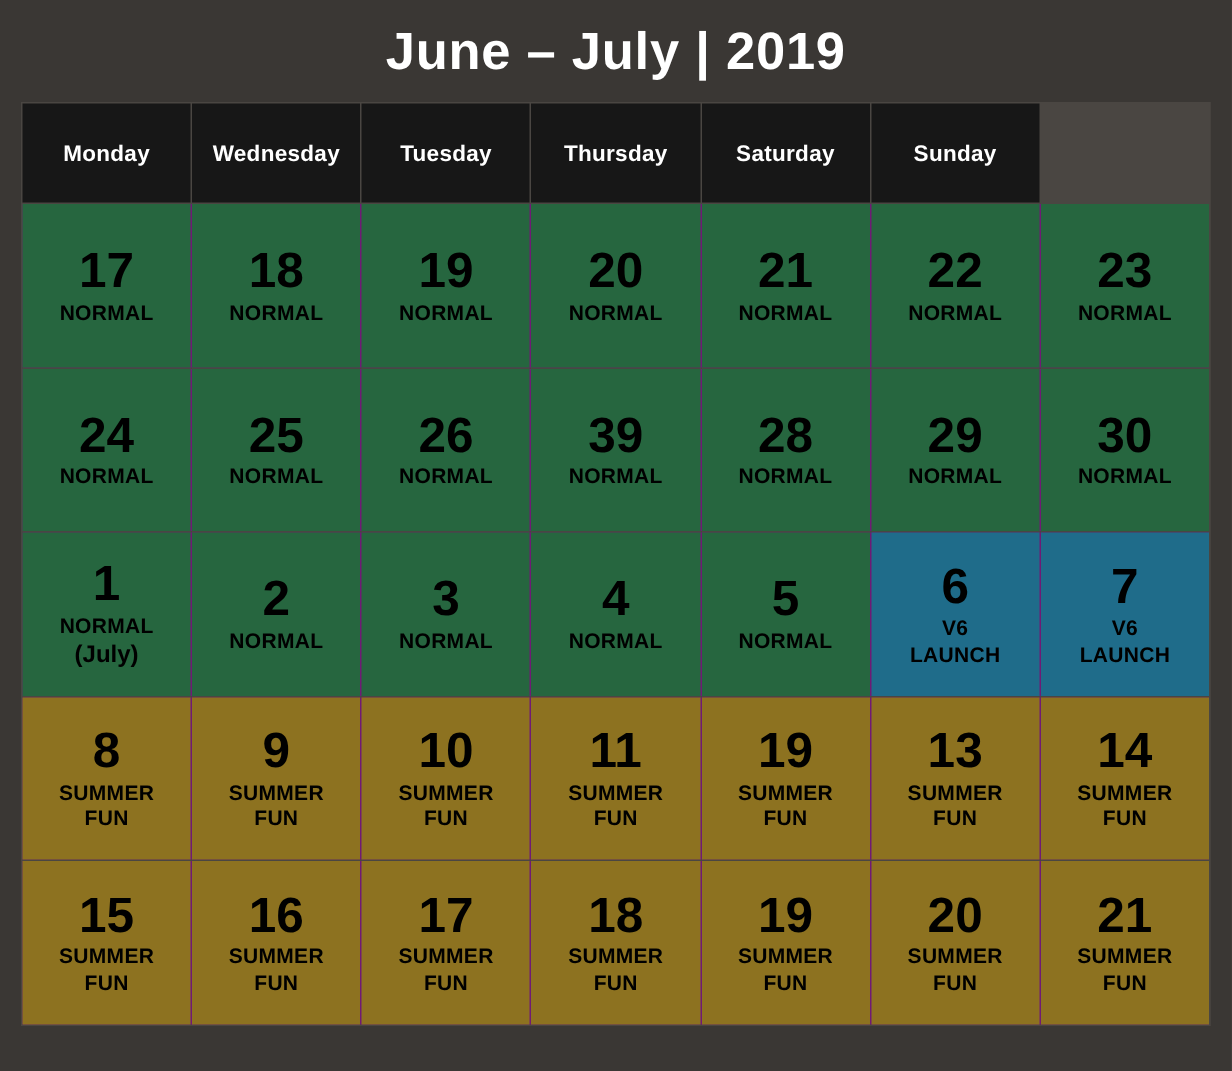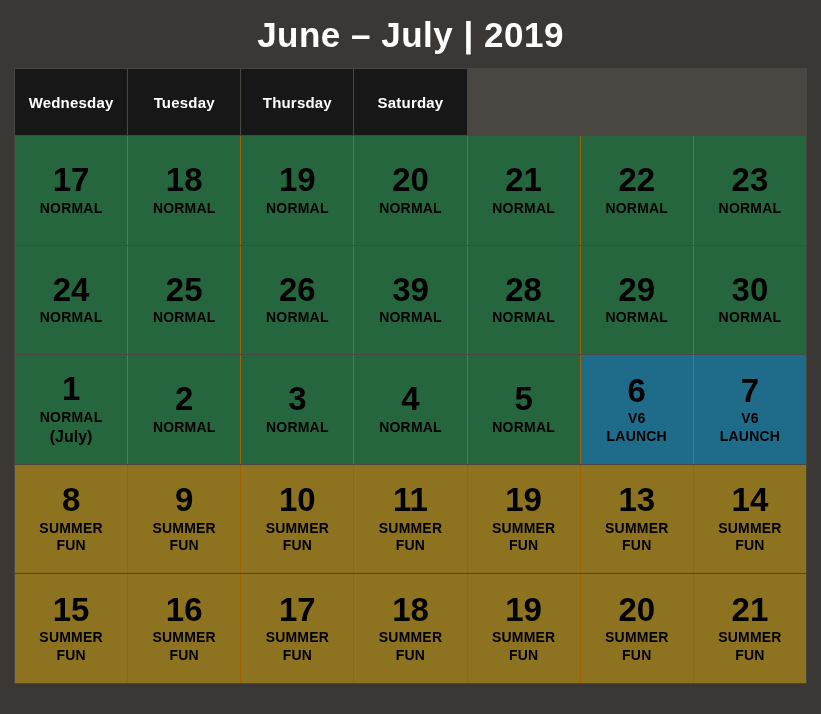--- a/index.html
+++ b/index.html
@@ -79,21 +79,21 @@
     flex-direction: column;
     gap: 1px;
     background: #4a4642;
     margin-top: 1px;
   }
   .week-row {
     flex: 1 1 0;
     display: grid;
     grid-template-columns: repeat(7, 1fr);
     gap: 1px;
-    background: #a16207;
+    background: #701a75;
     min-height: 0;
   }
 
   .day-cell {
     display: flex;
     flex-direction: column;
     align-items: center;
     justify-content: center;
     box-sizing: border-box;
     padding: 4px 2px;
@@ -136,30 +136,36 @@
 <div id="calendar-app">
 
   <div class="title-bar">
     <div class="title-text">June – July | 2019</div>
   </div>
 
   <div class="grid-wrap">
 
     <div class="week-head">
         <div class="head-cell">
+          <span class="head-label">Monday</span>
+        </div>
+        <div class="head-cell">
           <span class="head-label">Wednesday</span>
         </div>
         <div class="head-cell">
           <span class="head-label">Tuesday</span>
         </div>
         <div class="head-cell">
           <span class="head-label">Thursday</span>
         </div>
         <div class="head-cell">
           <span class="head-label">Saturday</span>
+        </div>
+        <div class="head-cell">
+          <span class="head-label">Sunday</span>
         </div>
       </div>
 
     <div class="weeks">
         <div class="week-row">
           <div class="day-cell normal">
             <div class="day-num">17</div>
             <div class="day-label">NORMAL</div>
           </div>
           <div class="day-cell normal">

